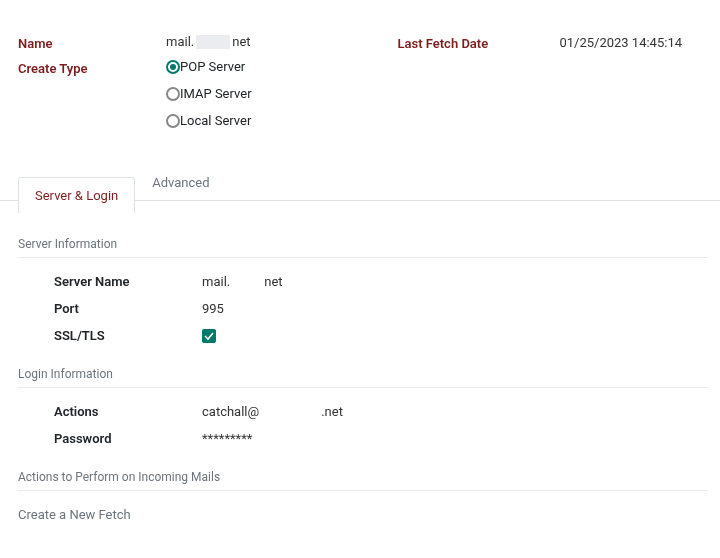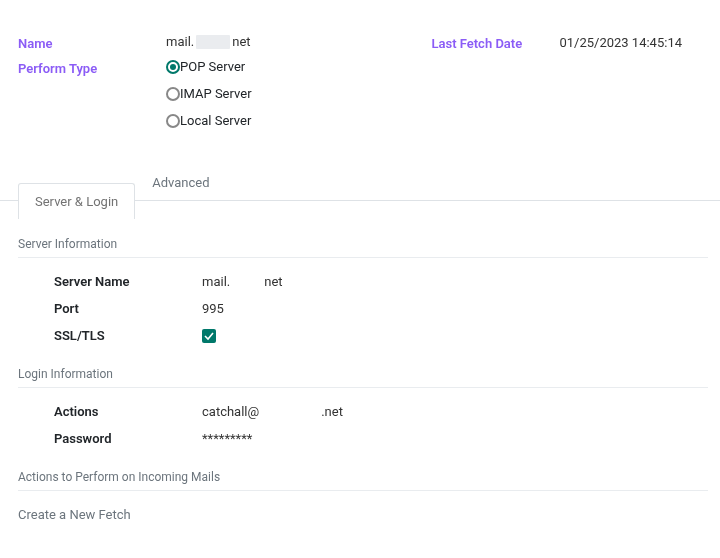--- a/index.html
+++ b/index.html
@@ -19,21 +19,21 @@
     display: flex;
     margin-bottom: 8px;
     align-items: flex-start;
   }
   .field {
     display: flex;
     align-items: flex-start;
   }
   .label {
     font-weight: 600;
-    color: #8b5cf6;
+    color: #7f1d1d;
     width: 148px;
     padding-top: 2px;
   }
   .value {
     color: #333;
     display: flex;
     align-items: center;
   }
   .value .redact {
     display: inline-block;
@@ -57,26 +57,26 @@
   }
   .tab {
     padding: 10px 16px;
     border: 1px solid transparent;
     border-bottom: none;
     color: #6c757d;
     cursor: pointer;
     font-size: 13px;
   }
   .tab.active {
-    color: #737373;
+    color: #7f1d1d;
     border-color: #dee2e6;
     background: #fff;
     border-radius: 3px 3px 0 0;
     position: relative;
-    top: 19px;
+    top: 13px;
   }
   .panel {
     padding: 18px 12px 0 18px;
   }
   .section-header {
     font-size: 12px;
     color: #6c757d;
     padding: 18px 0 6px 0;
     border-bottom: 1px solid #e9ecef;
     margin-bottom: 10px;
@@ -99,21 +99,21 @@
     width: 14px; height: 14px; background: #00786a;
     display: flex; align-items: center; justify-content: center;
     border-radius: 2px; color: #fff; font-size: 11px; line-height: 1;
   }
   .checkbox svg { width: 10px; height: 10px; }
   .create-link {
     color: #6c757d;
     padding: 6px 0;
   }
   .right-col { margin-left: auto; padding-right: 20px; display: flex; }
-  .right-col .label { width: 128px; }
+  .right-col .label { width: 162px; }
 </style>
 </head>
 <body>
 
 <div class="form-top">
   <div class="row">
     <div class="field" style="flex:0 0 340px;">
       <div class="label">Name</div>
       <div class="value">
         <span>mail.</span>
@@ -121,21 +121,21 @@
           <span>net</span>
       </div>
     </div>
     <div class="right-col">
       <div class="label">Last Fetch Date</div>
       <div class="value">01/25/2023 14:45:14</div>
     </div>
   </div>
 
   <div class="row" style="margin-top:4px;">
-    <div class="label">Perform Type</div>
+    <div class="label">Create Type</div>
     <div class="radio-group">
       <div class="radio-item">
         <span class="radio-outer selected">
             <span class="radio-inner"></span>
           </span>
         <span>POP Server</span>
       </div>
       <div class="radio-item">
         <span class="radio-outer"></span>
         <span>IMAP Server</span>

